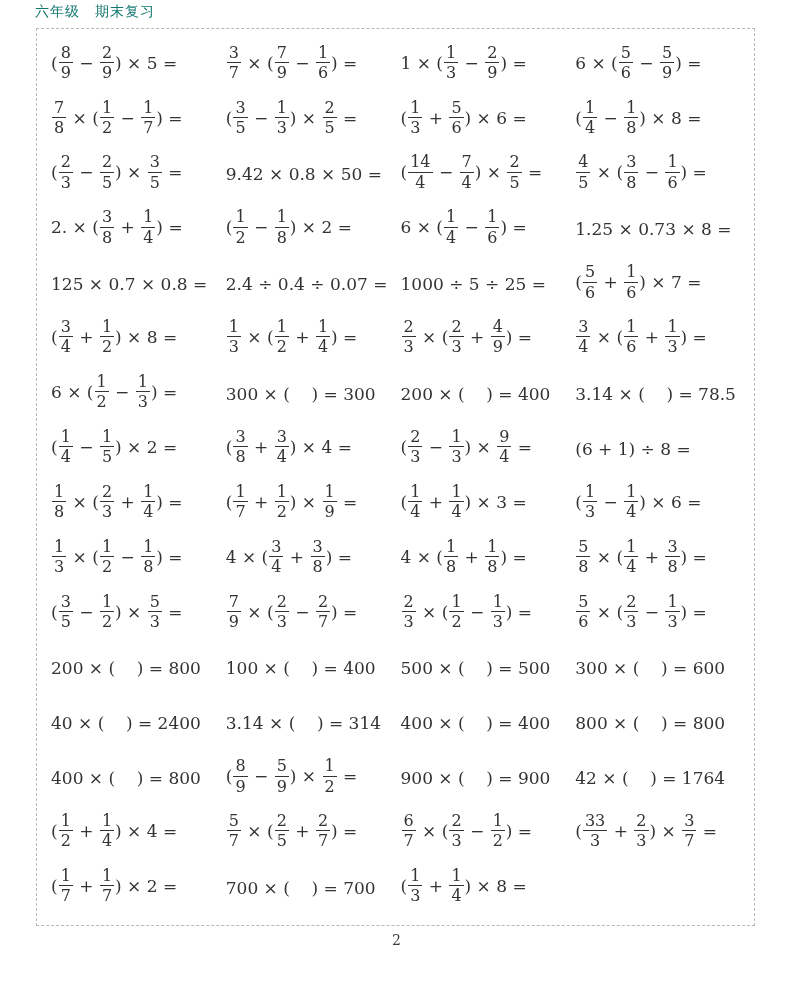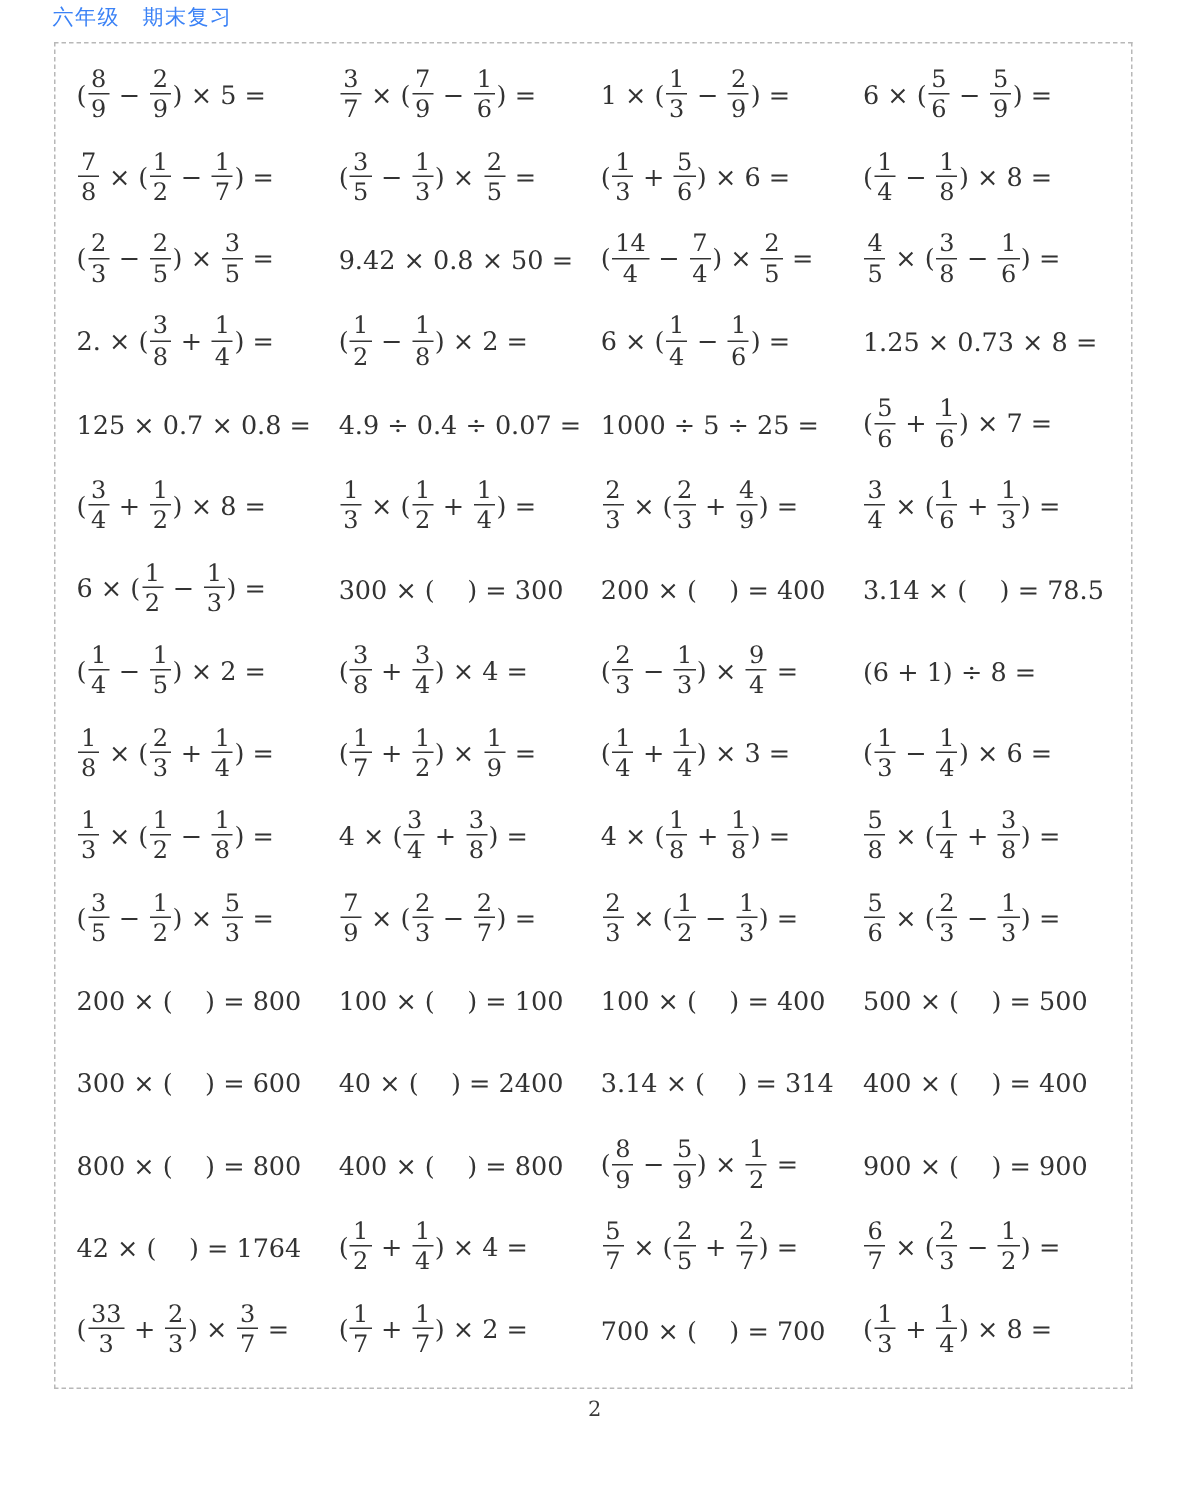--- a/index.html
+++ b/index.html
@@ -9,21 +9,21 @@
     font-family: "DejaVu Serif", "Liberation Serif", serif;
     color: var(--text, #333333);
     position: relative;
     overflow: hidden;
   }
   .page-header {
     position: absolute;
     left: 35px; top: 3px;
     font-size: 14px;
     letter-spacing: 1px;
-    color: #3b82f6;
+    color: #0f766e;
     font-family: "Liberation Serif", serif;
   }
   .worksheet-box {
     position: absolute;
     left: 36px; top: 28px;
     width: 719px; height: 898px;
     border: 1px dashed var(--border, #b8b8b8);
     box-sizing: border-box;
   }
   .problems-grid {
@@ -84,21 +84,21 @@
       <div class="problem">(<span class="frac"><span class="num">1</span><span class="den">4</span></span> − <span class="frac"><span class="num">1</span><span class="den">8</span></span>) × 8 =</div>
       <div class="problem">(<span class="frac"><span class="num">2</span><span class="den">3</span></span> − <span class="frac"><span class="num">2</span><span class="den">5</span></span>) × <span class="frac"><span class="num">3</span><span class="den">5</span></span> =</div>
       <div class="problem">9.42 × 0.8 × 50 =</div>
       <div class="problem">(<span class="frac"><span class="num">14</span><span class="den">4</span></span> − <span class="frac"><span class="num">7</span><span class="den">4</span></span>) × <span class="frac"><span class="num">2</span><span class="den">5</span></span> =</div>
       <div class="problem"><span class="frac"><span class="num">4</span><span class="den">5</span></span> × (<span class="frac"><span class="num">3</span><span class="den">8</span></span> − <span class="frac"><span class="num">1</span><span class="den">6</span></span>) =</div>
       <div class="problem">2. × (<span class="frac"><span class="num">3</span><span class="den">8</span></span> + <span class="frac"><span class="num">1</span><span class="den">4</span></span>) =</div>
       <div class="problem">(<span class="frac"><span class="num">1</span><span class="den">2</span></span> − <span class="frac"><span class="num">1</span><span class="den">8</span></span>) × 2 =</div>
       <div class="problem">6 × (<span class="frac"><span class="num">1</span><span class="den">4</span></span> − <span class="frac"><span class="num">1</span><span class="den">6</span></span>) =</div>
       <div class="problem">1.25 × 0.73 × 8 =</div>
       <div class="problem">125 × 0.7 × 0.8 =</div>
-      <div class="problem">4.9 ÷ 0.4 ÷ 0.07 =</div>
+      <div class="problem">2.4 ÷ 0.4 ÷ 0.07 =</div>
       <div class="problem">1000 ÷ 5 ÷ 25 =</div>
       <div class="problem">(<span class="frac"><span class="num">5</span><span class="den">6</span></span> + <span class="frac"><span class="num">1</span><span class="den">6</span></span>) × 7 =</div>
       <div class="problem">(<span class="frac"><span class="num">3</span><span class="den">4</span></span> + <span class="frac"><span class="num">1</span><span class="den">2</span></span>) × 8 =</div>
       <div class="problem"><span class="frac"><span class="num">1</span><span class="den">3</span></span> × (<span class="frac"><span class="num">1</span><span class="den">2</span></span> + <span class="frac"><span class="num">1</span><span class="den">4</span></span>) =</div>
       <div class="problem"><span class="frac"><span class="num">2</span><span class="den">3</span></span> × (<span class="frac"><span class="num">2</span><span class="den">3</span></span> + <span class="frac"><span class="num">4</span><span class="den">9</span></span>) =</div>
       <div class="problem"><span class="frac"><span class="num">3</span><span class="den">4</span></span> × (<span class="frac"><span class="num">1</span><span class="den">6</span></span> + <span class="frac"><span class="num">1</span><span class="den">3</span></span>) =</div>
       <div class="problem">6 × (<span class="frac"><span class="num">1</span><span class="den">2</span></span> − <span class="frac"><span class="num">1</span><span class="den">3</span></span>) =</div>
       <div class="problem">300 × (&nbsp;&nbsp;&nbsp;&nbsp;) = 300</div>
       <div class="problem">200 × (&nbsp;&nbsp;&nbsp;&nbsp;) = 400</div>
       <div class="problem">3.14 × (&nbsp;&nbsp;&nbsp;&nbsp;) = 78.5</div>
@@ -112,21 +112,20 @@
       <div class="problem">(<span class="frac"><span class="num">1</span><span class="den">3</span></span> − <span class="frac"><span class="num">1</span><span class="den">4</span></span>) × 6 =</div>
       <div class="problem"><span class="frac"><span class="num">1</span><span class="den">3</span></span> × (<span class="frac"><span class="num">1</span><span class="den">2</span></span> − <span class="frac"><span class="num">1</span><span class="den">8</span></span>) =</div>
       <div class="problem">4 × (<span class="frac"><span class="num">3</span><span class="den">4</span></span> + <span class="frac"><span class="num">3</span><span class="den">8</span></span>) =</div>
       <div class="problem">4 × (<span class="frac"><span class="num">1</span><span class="den">8</span></span> + <span class="frac"><span class="num">1</span><span class="den">8</span></span>) =</div>
       <div class="problem"><span class="frac"><span class="num">5</span><span class="den">8</span></span> × (<span class="frac"><span class="num">1</span><span class="den">4</span></span> + <span class="frac"><span class="num">3</span><span class="den">8</span></span>) =</div>
       <div class="problem">(<span class="frac"><span class="num">3</span><span class="den">5</span></span> − <span class="frac"><span class="num">1</span><span class="den">2</span></span>) × <span class="frac"><span class="num">5</span><span class="den">3</span></span> =</div>
       <div class="problem"><span class="frac"><span class="num">7</span><span class="den">9</span></span> × (<span class="frac"><span class="num">2</span><span class="den">3</span></span> − <span class="frac"><span class="num">2</span><span class="den">7</span></span>) =</div>
       <div class="problem"><span class="frac"><span class="num">2</span><span class="den">3</span></span> × (<span class="frac"><span class="num">1</span><span class="den">2</span></span> − <span class="frac"><span class="num">1</span><span class="den">3</span></span>) =</div>
       <div class="problem"><span class="frac"><span class="num">5</span><span class="den">6</span></span> × (<span class="frac"><span class="num">2</span><span class="den">3</span></span> − <span class="frac"><span class="num">1</span><span class="den">3</span></span>) =</div>
       <div class="problem">200 × (&nbsp;&nbsp;&nbsp;&nbsp;) = 800</div>
-      <div class="problem">100 × (&nbsp;&nbsp;&nbsp;&nbsp;) = 100</div>
       <div class="problem">100 × (&nbsp;&nbsp;&nbsp;&nbsp;) = 400</div>
       <div class="problem">500 × (&nbsp;&nbsp;&nbsp;&nbsp;) = 500</div>
       <div class="problem">300 × (&nbsp;&nbsp;&nbsp;&nbsp;) = 600</div>
       <div class="problem">40 × (&nbsp;&nbsp;&nbsp;&nbsp;) = 2400</div>
       <div class="problem">3.14 × (&nbsp;&nbsp;&nbsp;&nbsp;) = 314</div>
       <div class="problem">400 × (&nbsp;&nbsp;&nbsp;&nbsp;) = 400</div>
       <div class="problem">800 × (&nbsp;&nbsp;&nbsp;&nbsp;) = 800</div>
       <div class="problem">400 × (&nbsp;&nbsp;&nbsp;&nbsp;) = 800</div>
       <div class="problem">(<span class="frac"><span class="num">8</span><span class="den">9</span></span> − <span class="frac"><span class="num">5</span><span class="den">9</span></span>) × <span class="frac"><span class="num">1</span><span class="den">2</span></span> =</div>
       <div class="problem">900 × (&nbsp;&nbsp;&nbsp;&nbsp;) = 900</div>

